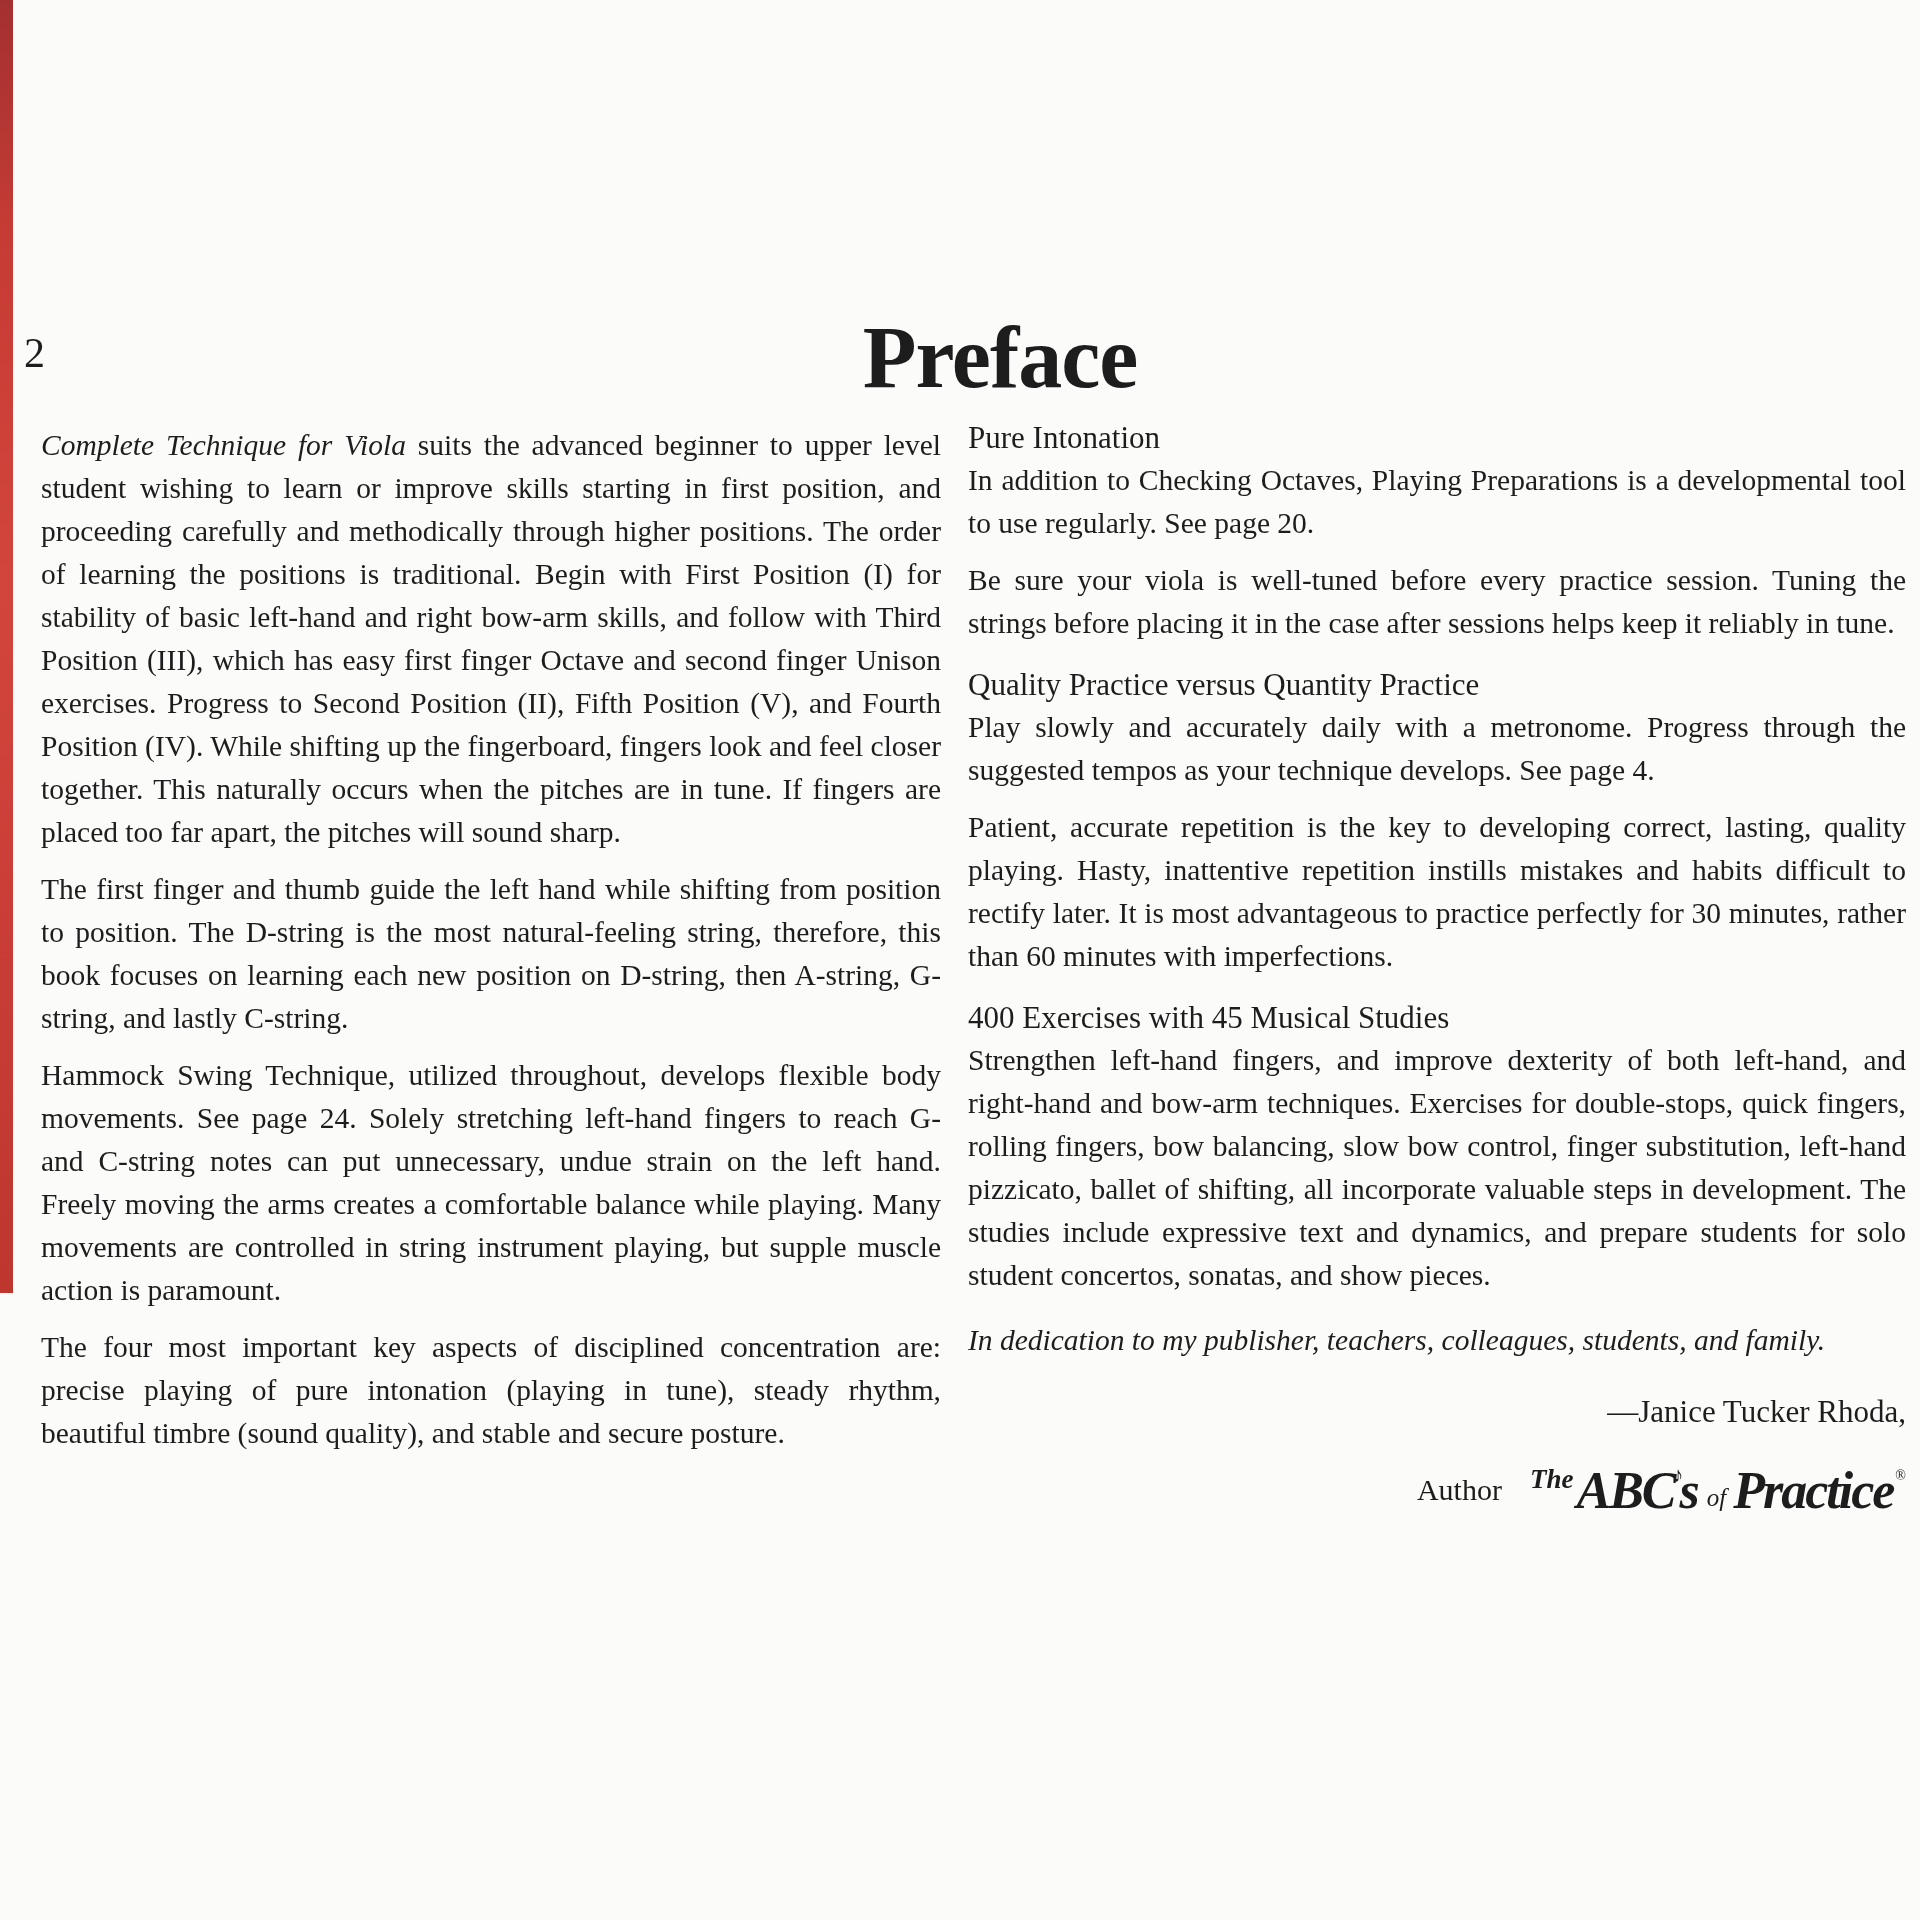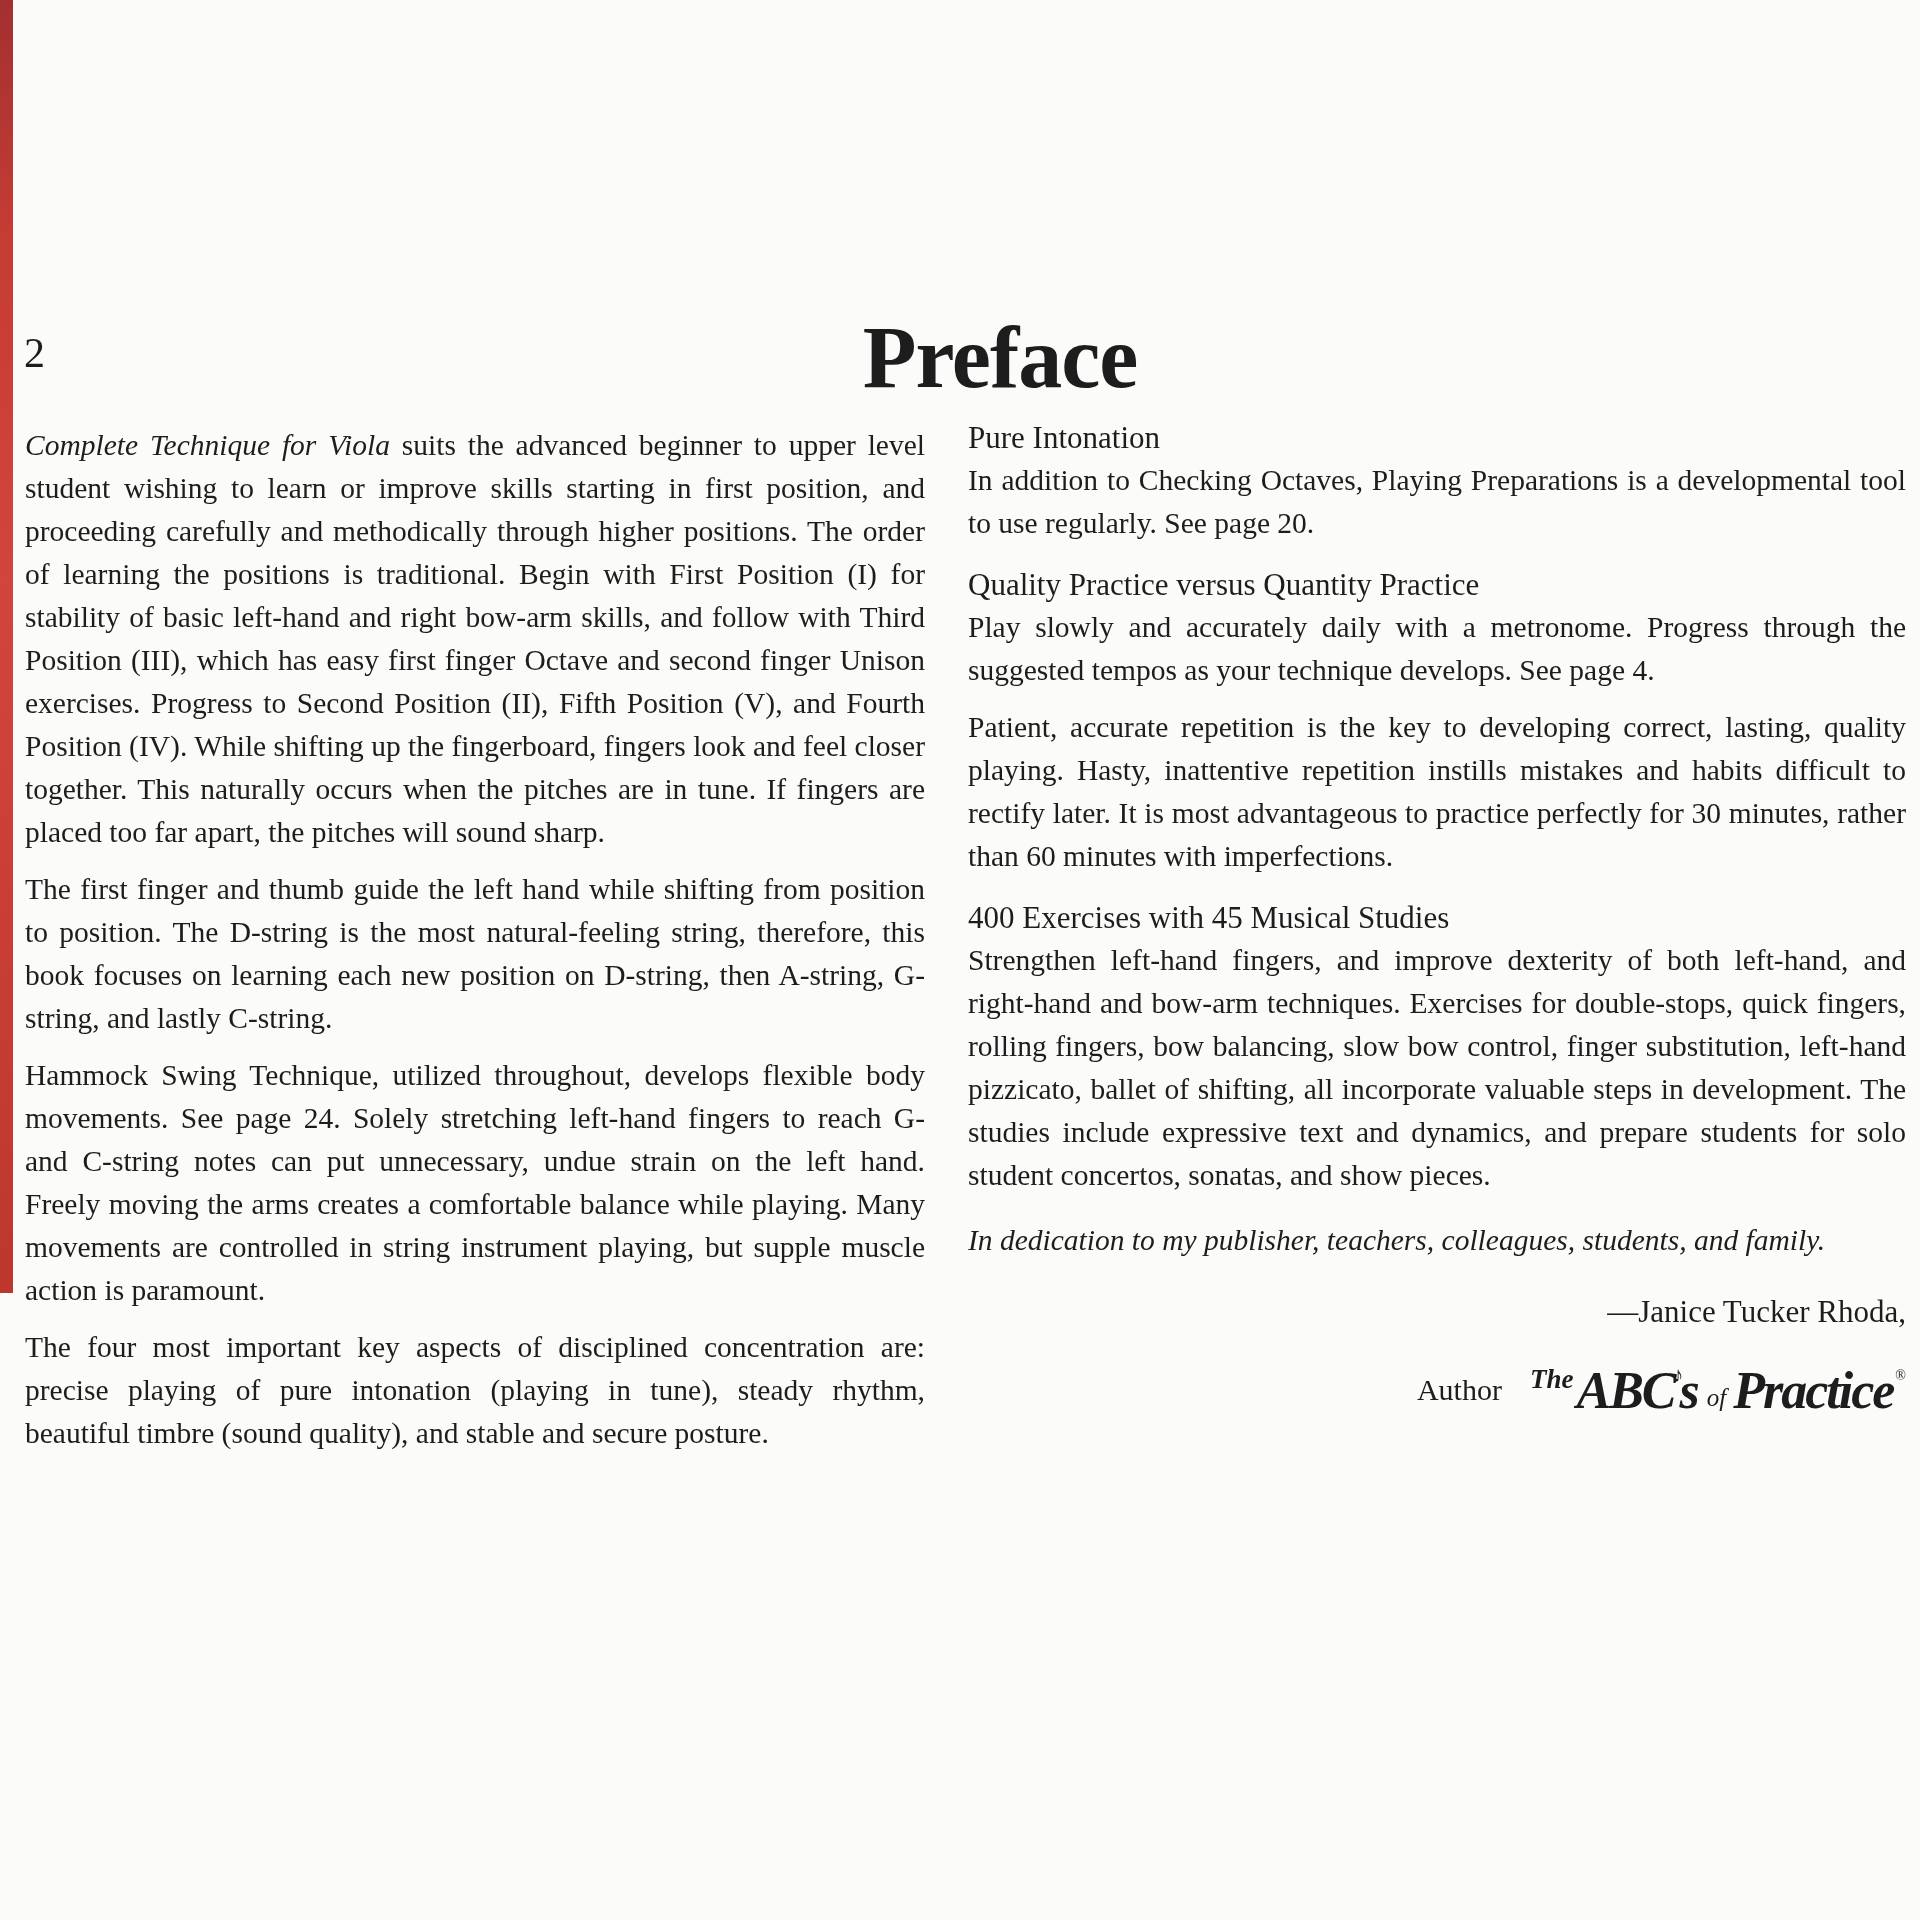--- a/index.html
+++ b/index.html
@@ -19,21 +19,21 @@
   .pagenum {
     position:absolute; left:24px; top:330px;
     font-size:42px; line-height:46px;
   }
   .title {
     position:absolute; left:40px; top:310px; width:1920px;
     text-align:center; font-size:88px; line-height:96px;
     font-weight:bold; letter-spacing:-1px;
   }
   .col { position:absolute; }
-  .col-left  { left:25px;  top:424px; width:900px; }
+  .col-left  { left:41px;  top:424px; width:900px; }
   .col-right { left:968px; top:416px; width:938px; }
   .col p {
     margin:0 0 14px 0;
     font-size:29.5px; line-height:43px;
     text-align:justify; text-align-last:left;
   }
   .col h2 {
     margin:18px 0 0 0;
     font-size:31px; line-height:43px; font-weight:normal;
   }
@@ -66,20 +66,21 @@
   <div class="col col-left">
     <p><span class="lead-italic">Complete Technique for Viola</span><span> suits the advanced beginner to upper level student wishing to learn or improve skills starting in first position, and proceeding carefully and methodically through higher positions. The order of learning the positions is traditional. Begin with First Position (I) for stability of basic left-hand and right bow-arm skills, and follow with Third Position (III), which has easy first finger Octave and second finger Unison exercises. Progress to Second Position (II), Fifth Position (V), and Fourth Position (IV). While shifting up the fingerboard, fingers look and feel closer together. This naturally occurs when the pitches are in tune. If fingers are placed too far apart, the pitches will sound sharp.</span></p>
     <p>The first finger and thumb guide the left hand while shifting from position to position. The D-string is the most natural-feeling string, therefore, this book focuses on learning each new position on D-string, then A-string, G-string, and lastly C-string.</p>
     <p>Hammock Swing Technique, utilized throughout, develops flexible body movements. See page 24. Solely stretching left-hand fingers to reach G- and C-string notes can put unnecessary, undue strain on the left hand. Freely moving the arms creates a comfortable balance while playing. Many movements are controlled in string instrument playing, but supple muscle action is paramount.</p>
     <p>The four most important key aspects of disciplined concentration are: precise playing of pure intonation (playing in tune), steady rhythm, beautiful timbre (sound quality), and stable and secure posture.</p>
   </div>
 
   <div class="col col-right">
     <h2 class="first">Pure Intonation</h2>
     <p>In addition to Checking Octaves, Playing Preparations is a developmental tool to use regularly. See page 20.</p>
+    <p>Be sure your viola is well-tuned before every practice session. Tuning the strings before placing it in the case after sessions helps keep it reliably in tune.</p>
 
     <h2>Quality Practice versus Quantity Practice</h2>
     <p>Play slowly and accurately daily with a metronome. Progress through the suggested tempos as your technique develops. See page 4.</p>
     <p>Patient, accurate repetition is the key to developing correct, lasting, quality playing. Hasty, inattentive repetition instills mistakes and habits difficult to rectify later. It is most advantageous to practice perfectly for 30 minutes, rather than 60 minutes with imperfections.</p>
 
     <h2>400 Exercises with 45 Musical Studies</h2>
     <p>Strengthen left-hand fingers, and improve dexterity of both left-hand, and right-hand and bow-arm techniques. Exercises for double-stops, quick fingers, rolling fingers, bow balancing, slow bow control, finger substitution, left-hand pizzicato, ballet of shifting, all incorporate valuable steps in development. The studies include expressive text and dynamics, and prepare students for solo student concertos, sonatas, and show pieces.</p>
 
     <p class="dedication">In dedication to my publisher, teachers, colleagues, students, and family.</p>
 

